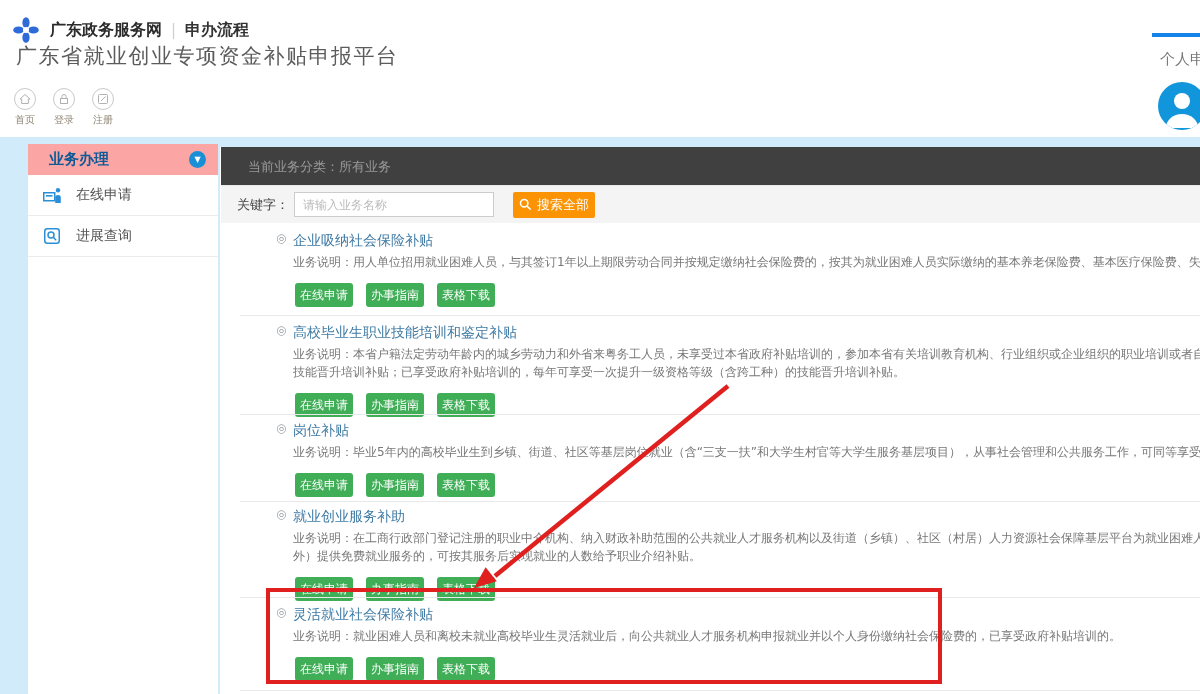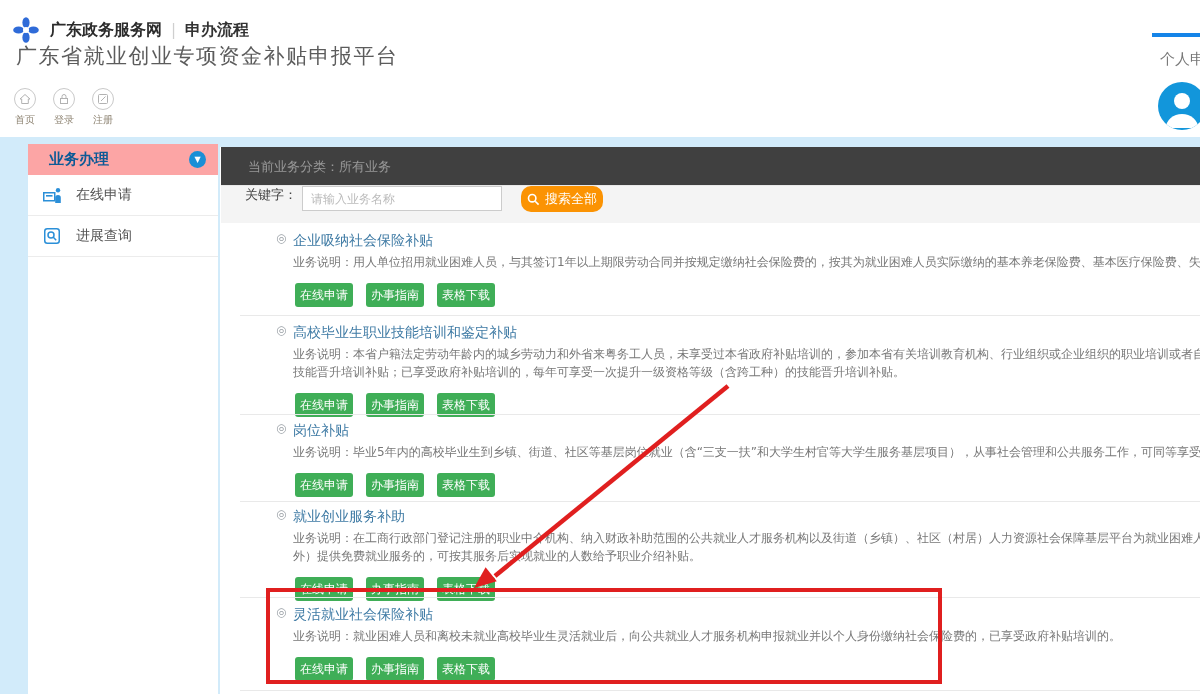--- a/index.html
+++ b/index.html
@@ -41,26 +41,26 @@
   .menu-item { height:41px; display:flex; align-items:center; padding-left:14px;
                border-bottom:1px solid #ececec; cursor:pointer; background:#fff; }
   .menu-item .mi-icon { width:20px; display:flex; justify-content:center; }
   .menu-item .mi-label { margin-left:14px; font-size:14px; color:#555; }
 
   
   .cat-bar { position:absolute; left:221px; top:147px; width:979px; height:39px; background:#404040;
              border-bottom:1px solid #e8e8e8; line-height:39px; padding-left:27px;
              font-size:13px; color:#999; }
   .search-band { position:absolute; left:221px; top:186px; width:979px; height:37px; background:#f4f4f4;
-                 display:flex; align-items:flex-start; padding-left:24px; }
+                 display:flex; align-items:center; padding-left:16px; }
   .search-label { font-size:13px; color:#444; }
   .search-input { margin-left:5px; width:200px; height:25px; border:1px solid #ccc; background:#fff;
                   font-size:12px; padding:0 8px; color:#333; outline:none; }
   .search-input::placeholder { color:#bbb; }
-  .search-btn { margin-left:19px; width:82px; height:26px; background:#fb9303; border:none; border-radius:10px;
+  .search-btn { margin-left:19px; width:82px; height:26px; background:#fb9303; border:none; border-radius:2px;
                 color:#fff; font-size:13px; display:flex; align-items:center; justify-content:center;
                 gap:5px; cursor:pointer; }
 
   
   .svc { position:absolute; left:240px; white-space:nowrap; }
   .svc-title-row { position:relative; padding-left:53px; height:16px; }
   .svc-bullet { position:absolute; left:36px; top:1px; font-size:12px; color:#9aa0a6; }
   .svc-title { font-size:14px; color:#3e7aa4; cursor:pointer; }
   .svc-desc { padding-left:53px; margin-top:7px; font-size:12px; color:#777; }
   .svc-desc .dline { height:18px; line-height:18px; white-space:nowrap; }

